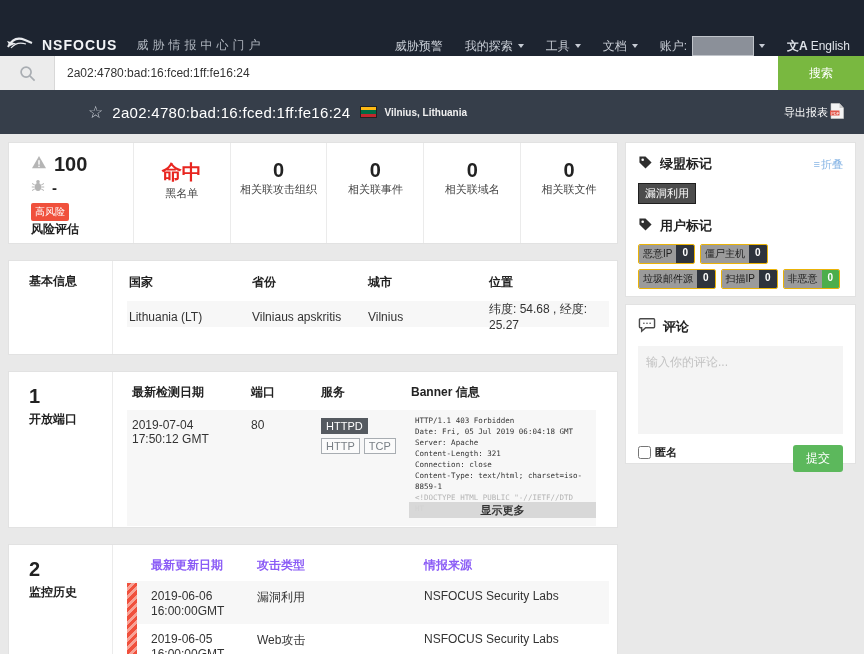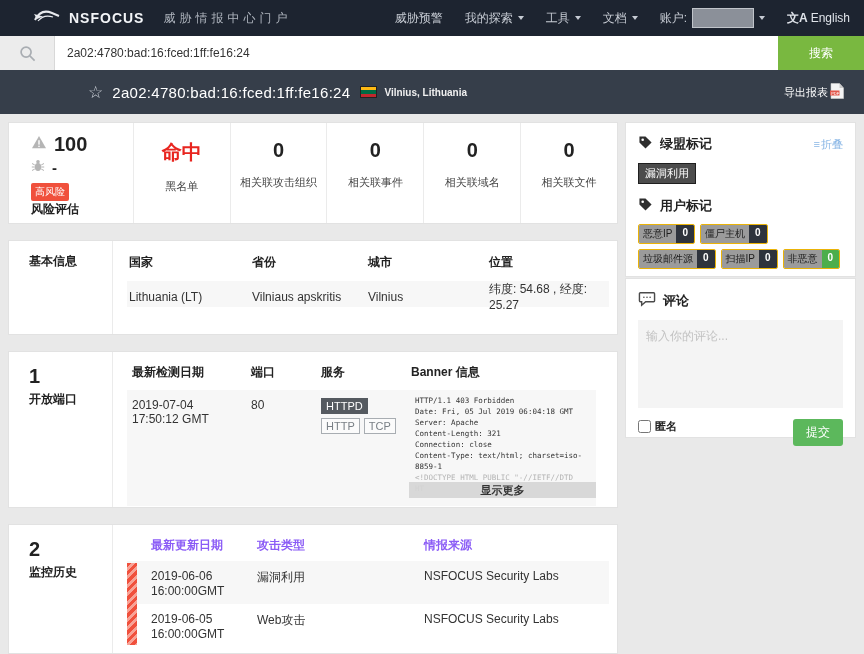--- a/index.html
+++ b/index.html
@@ -1,20 +1,20 @@
 <!DOCTYPE html>
 <html><head>
 <meta charset="utf-8">
 <style>
   *{margin:0;padding:0;box-sizing:border-box;}
   html,body{width:864px;height:654px;}
   body{background:#e9e9e9;font-family:"Liberation Sans",sans-serif;overflow:hidden;}
 
   
-  .topbar{height:36px;background:#1d2430;display:flex;align-items:center;justify-content:space-between;padding:0 14px 0 32px;}
+  .topbar{height:56px;background:#1d2430;display:flex;align-items:flex-end;justify-content:space-between;padding:0 14px 0 5px;}
   .brand{display:flex;align-items:center;gap:7px;cursor:pointer;}
   .brand-name{color:#f2f4f7;font-size:14px;font-weight:bold;letter-spacing:1px;}
   .portal-title{color:#aeb4bd;font-size:12px;letter-spacing:4px;margin-left:12px;}
   .topnav{display:flex;align-items:center;gap:22px;color:#c6cbd3;font-size:12px;}
   .nav-item{display:inline-flex;align-items:center;gap:5px;cursor:pointer;white-space:nowrap;}
   .caret{width:0;height:0;border-left:3.5px solid transparent;border-right:3.5px solid transparent;border-top:4px solid #c6cbd3;display:inline-block;}
   .account{display:inline-flex;align-items:center;gap:5px;}
   .account-box{width:62px;height:20px;background:#8b9099;border:1px solid #c0c4ca;display:inline-block;cursor:pointer;}
   .lang{display:inline-flex;align-items:center;gap:3px;cursor:pointer;color:#dfe3e9;}
   .lang-icon{font-size:12px;font-weight:bold;}
@@ -31,29 +31,29 @@
   .ip-title{font-size:15px;letter-spacing:.3px;}
   .flag{margin-left:10px;display:inline-flex;flex-direction:column;width:17px;height:12px;border:0.5px solid #222;}
   .flag i{flex:1;display:block;}
   .flag .f1{background:#FDB913;}.flag .f2{background:#006A44;}.flag .f3{background:#C1272D;}
   .loc{font-size:10px;margin-left:7px;color:#f0f0f0;font-weight:bold;}
   .export{margin-left:auto;display:flex;align-items:center;gap:2px;font-size:11px;cursor:pointer;color:#fff;}
 
   
   .content{display:flex;padding:8px;gap:7px;align-items:flex-start;}
   .col-left{width:610px;display:flex;flex-direction:column;gap:16px;flex-shrink:0;}
-  .col-right{width:231px;display:flex;flex-direction:column;gap:1px;flex-shrink:0;}
+  .col-right{width:231px;display:flex;flex-direction:column;gap:7px;flex-shrink:0;}
   .card{background:#fff;border:1px solid #e2e2e2;}
 
   
   .stats{height:102px;display:flex;}
   .stat{flex:1;border-right:1px solid #ebebeb;text-align:center;padding-top:16px;}
   .stat:last-child{border-right:none;}
   .stat .val{font-size:20px;font-weight:bold;color:#222;}
-  .stat .lbl{font-size:11px;color:#444;margin-top:13px;}
+  .stat .lbl{font-size:11px;color:#444;}
   .val.hit{color:#e8251f;}
   .stat.risk{text-align:left;padding:11px 6px 9px 22px;display:flex;flex-direction:column;}
   .risk-row{display:flex;align-items:center;gap:7px;}
   .risk-score{font-size:20px;font-weight:bold;color:#222;line-height:1;}
   .risk-dash{font-size:15px;font-weight:bold;color:#222;line-height:1;}
   .risk-badge{background:#f0503c;color:#fff;font-size:10px;padding:2px 4px;border-radius:2px;width:max-content;margin-top:7px;}
   .risk-label{font-size:12px;font-weight:bold;color:#222;margin-top:auto;}
 
   
   .hsplit{display:flex;}

